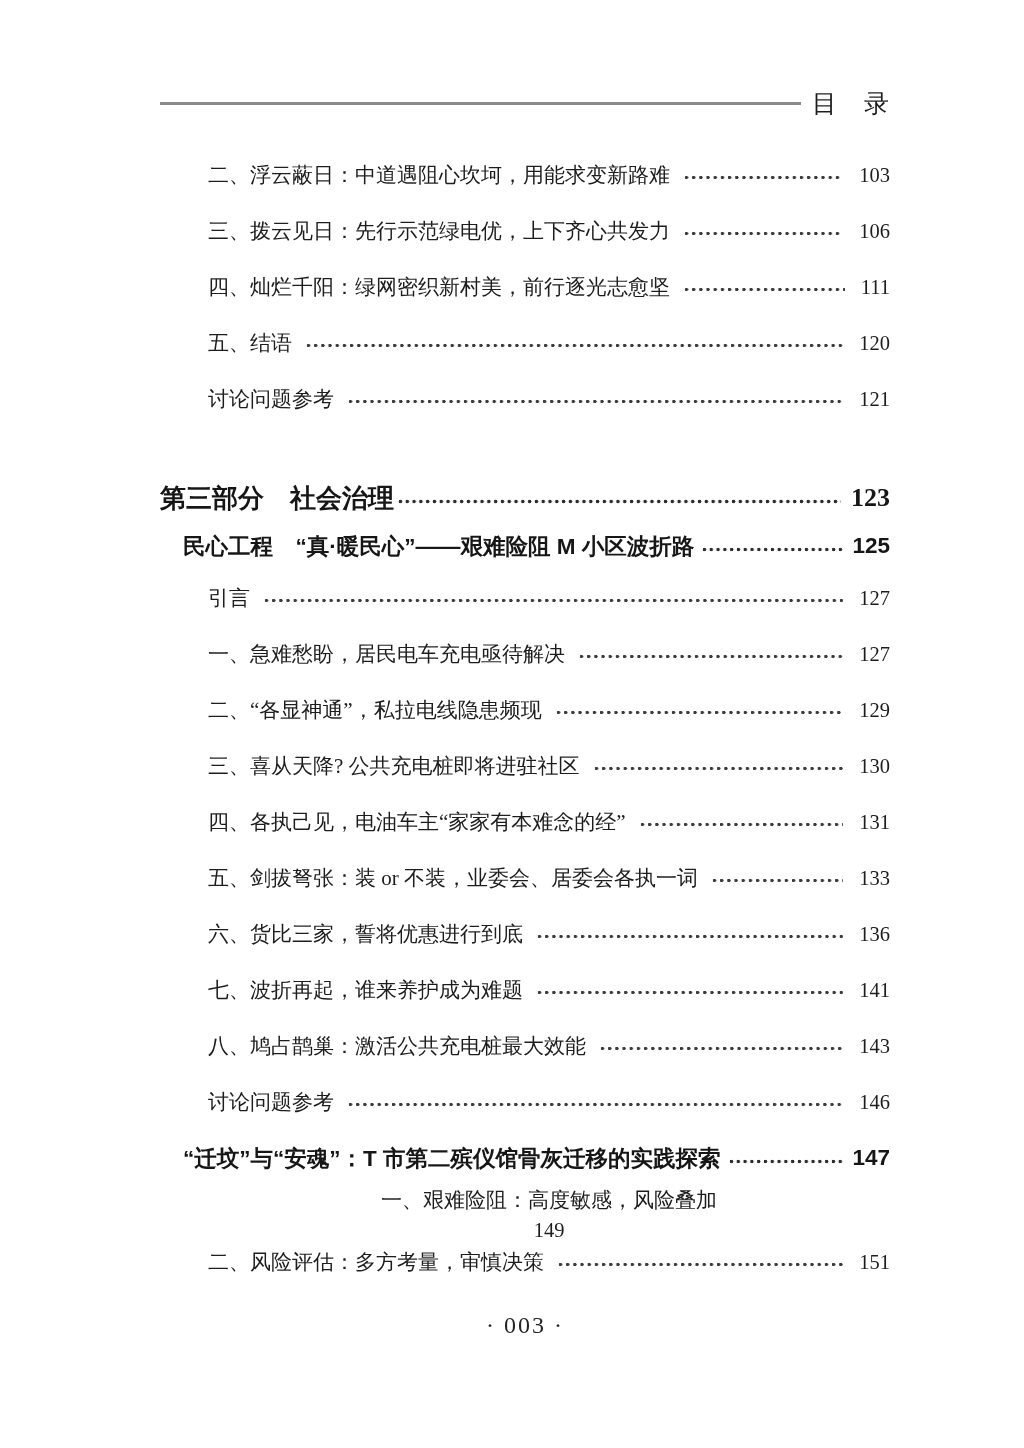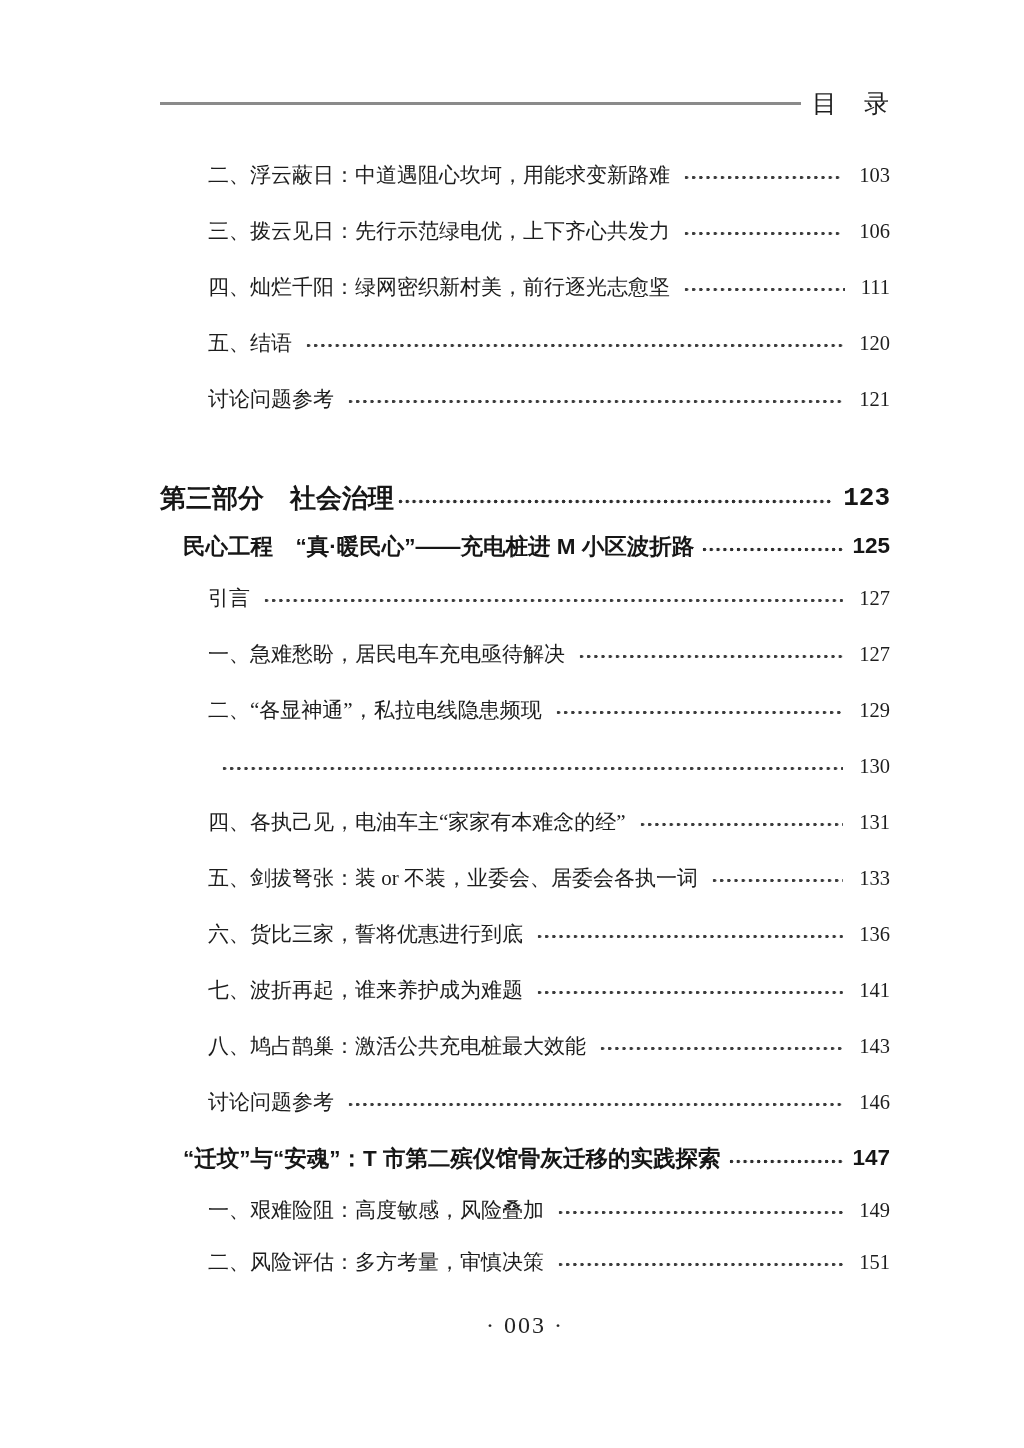--- a/index.html
+++ b/index.html
@@ -68,21 +68,21 @@
   
   .row.item{
     padding-left:48px;
     font-size:21px;
   }
   .row.item .pg{font-size:20.5px;}
   
   .row.part{
     height:48px;
     margin-top:47px;
-    font-family:Liberation Mono, monospace;
+    font-family:Liberation Serif, serif;
     font-weight:700;
     font-size:26px;
     color:#161616;
   }
   .row.part .pg{font-size:26px;}
   .row.part .leader{
     margin:7px 10px 0 4px;
     background-image:radial-gradient(circle at 2.5px 2.5px,#2e2e2e 1.6px,rgba(0,0,0,0) 2.1px);
     background-size:6.8px 5px;
   }
@@ -95,21 +95,21 @@
     font-size:22.5px;
     color:#161616;
   }
   .row.article .pg{font-size:22.5px;}
   .row.article .leader{
     margin:6px 8px 0 8px;
     background-image:radial-gradient(circle at 2.5px 2.5px,#2e2e2e 1.55px,rgba(0,0,0,0) 2.05px);
     background-size:6.8px 5px;
   }
   .row.article.tall{height:56px;}
-  .row.item.short{height:48px;}
+  .row.item.short{height:48px;flex-direction:column;}
   
   .footer{
     margin-top:22px;
     text-align:center;
     font-size:24px;
     color:#242424;
     letter-spacing:2px;
   }
 </style>
 </head>
@@ -154,21 +154,21 @@
       <span class="pg">121</span>
     </div>
 
     <div class="row part">
       <span class="title">第三部分　社会治理</span>
       <span class="leader"></span>
       <span class="pg">123</span>
     </div>
 
     <div class="row article">
-      <span class="title">民心工程　“真·暖民心”——充电桩进 M 小区波折路</span>
+      <span class="title">民心工程　“真·暖民心”——艰难险阻 M 小区波折路</span>
       <span class="leader"></span>
       <span class="pg">125</span>
     </div>
 
     <div class="row item">
       <span class="title">引言</span>
       <span class="leader"></span>
       <span class="pg">127</span>
     </div>
 
@@ -178,20 +178,21 @@
       <span class="pg">127</span>
     </div>
 
     <div class="row item">
       <span class="title">二、“各显神通”，私拉电线隐患频现</span>
       <span class="leader"></span>
       <span class="pg">129</span>
     </div>
 
     <div class="row item">
+      <span class="title">三、喜从天降? 公共充电桩即将进驻社区</span>
       <span class="leader"></span>
       <span class="pg">130</span>
     </div>
 
     <div class="row item">
       <span class="title">四、各执己见，电油车主“家家有本难念的经”</span>
       <span class="leader"></span>
       <span class="pg">131</span>
     </div>
 

